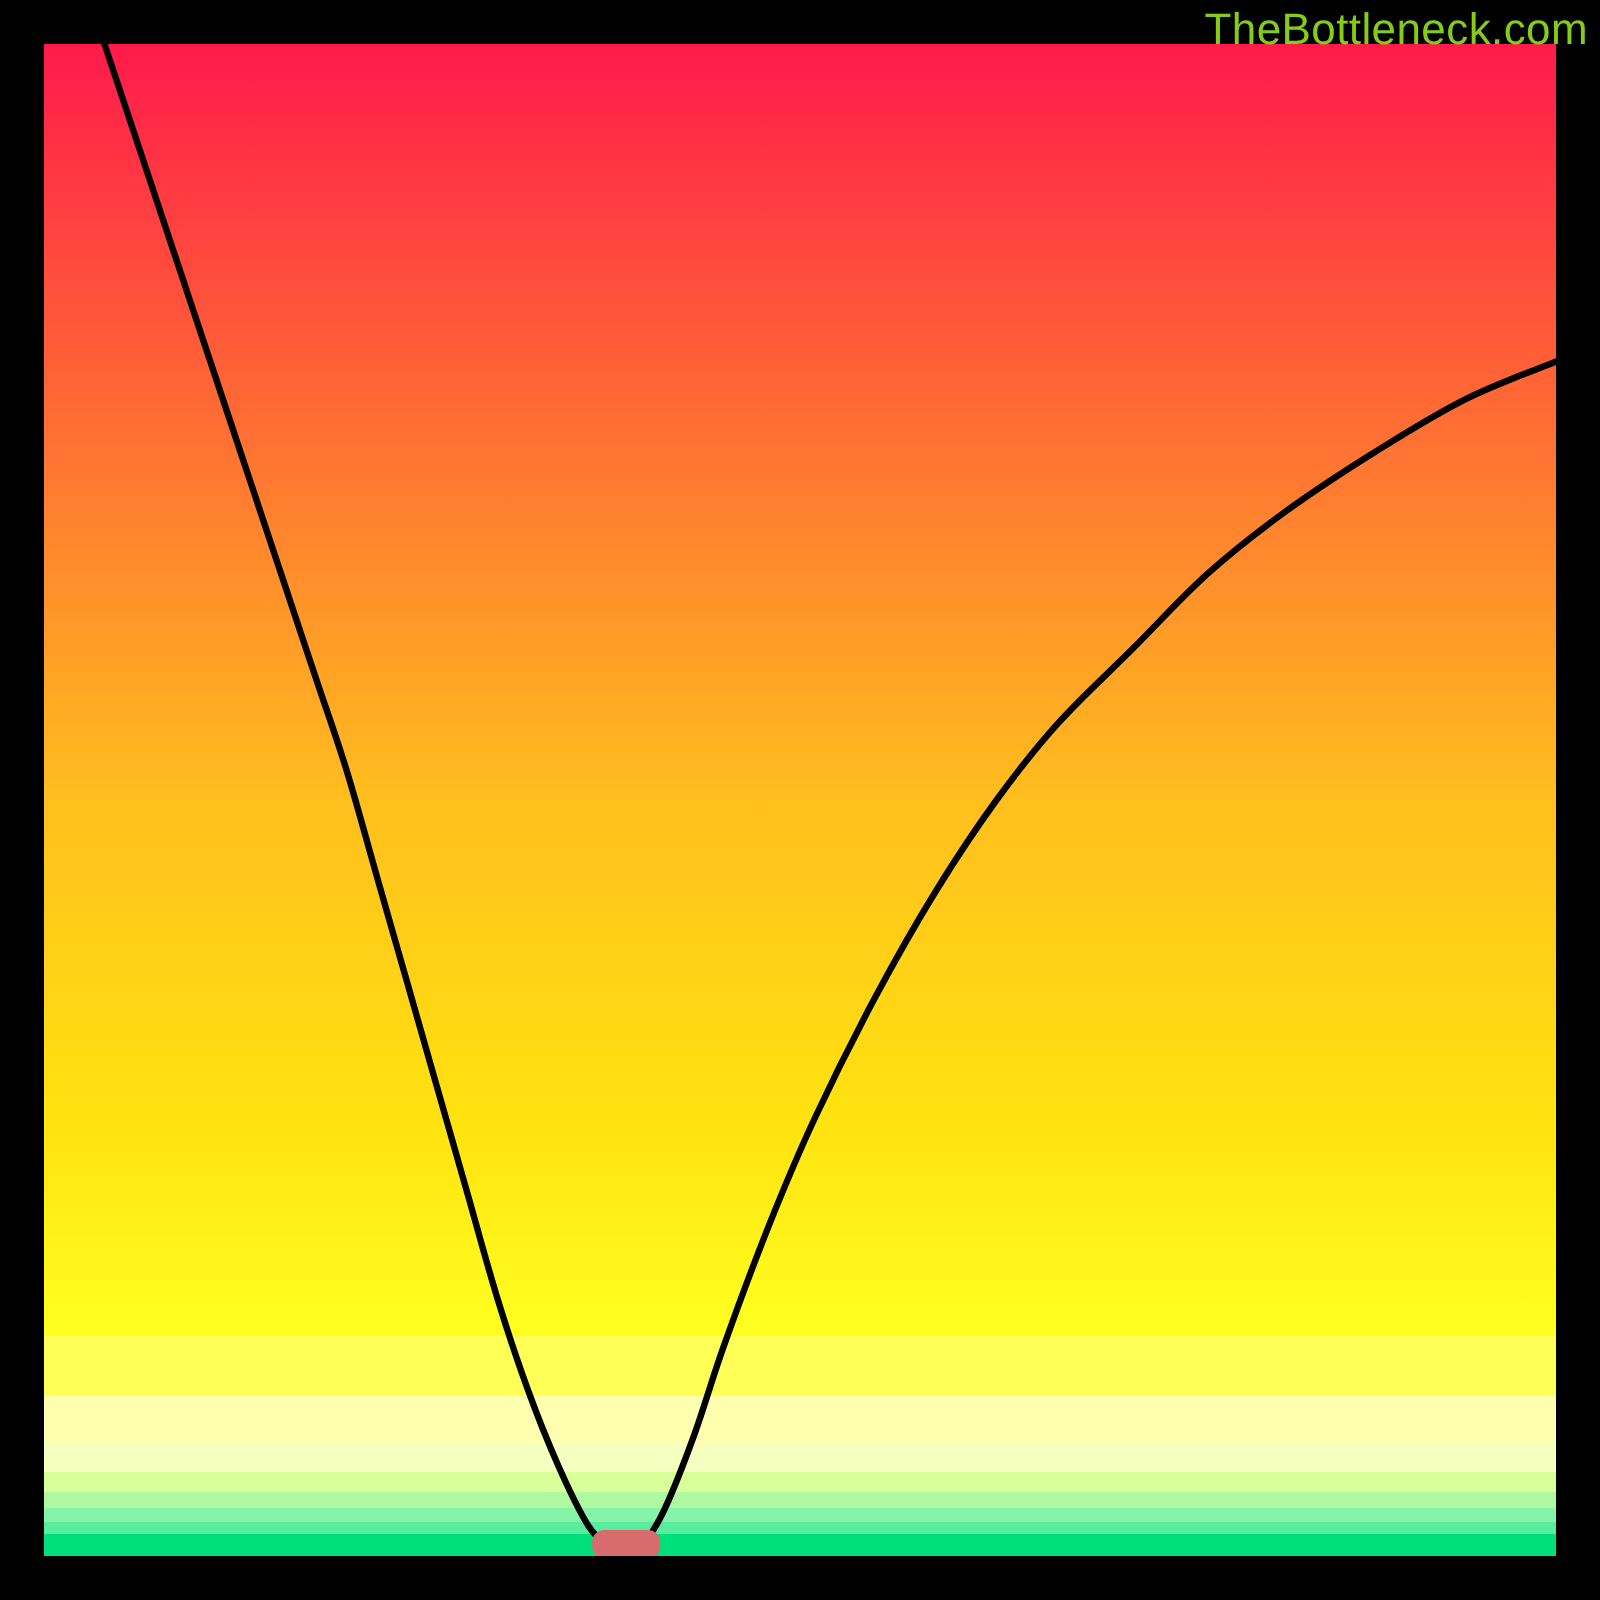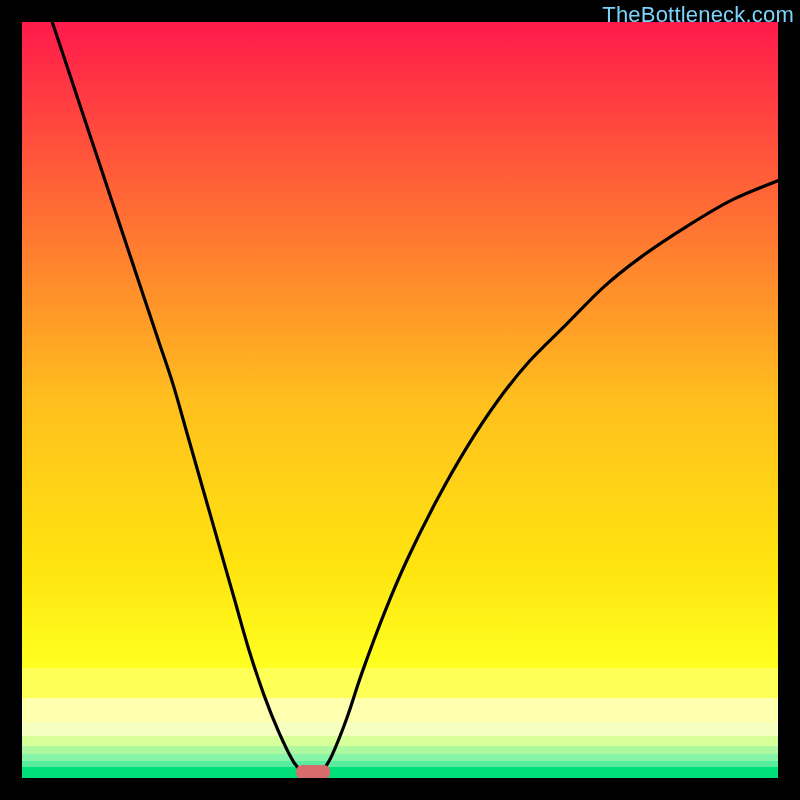--- a/index.html
+++ b/index.html
@@ -16,21 +16,21 @@
     top: 22px;
     width: 756px;
     height: 756px;
   }
   .watermark {
     position: absolute;
     top: 2px;
     right: 6px;
     font-family: Arial, Helvetica, sans-serif;
     font-size: 22px;
-    color: #7dd3fc;
+    color: #84cc16;
     font-weight: 400;
     letter-spacing: 0.2px;
   }
 </style>
 </head>
 <body>
 
 <svg class="plot" viewBox="0 0 756 756" preserveAspectRatio="none">
   <defs>
     <linearGradient id="bg" x1="0" y1="0" x2="0" y2="1">

